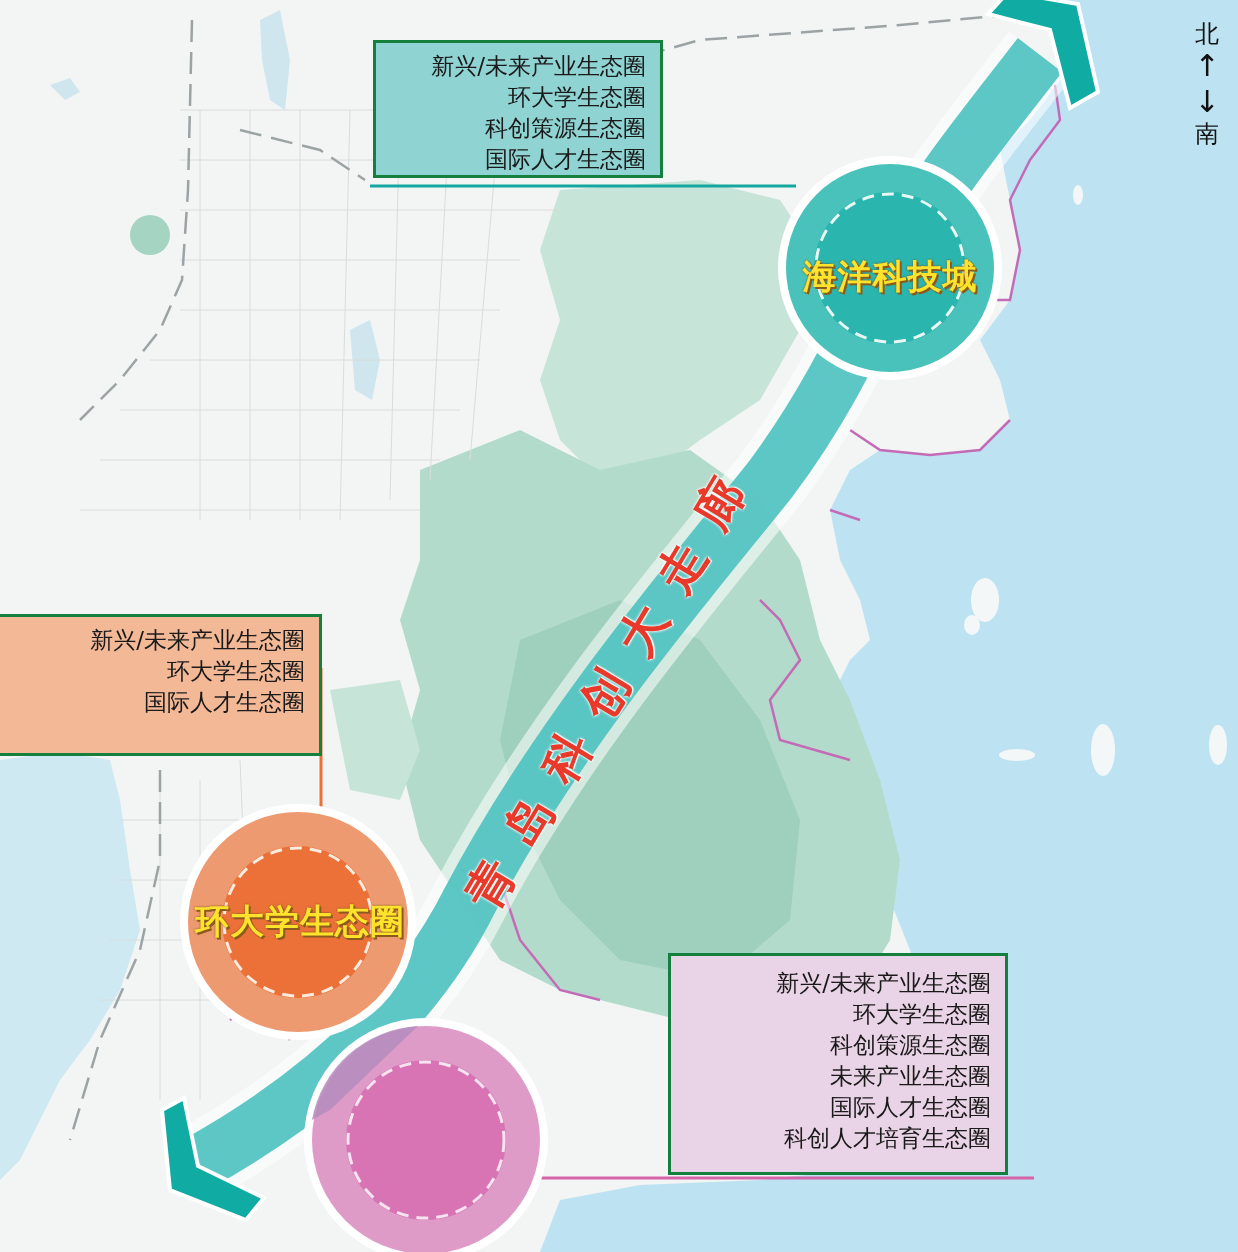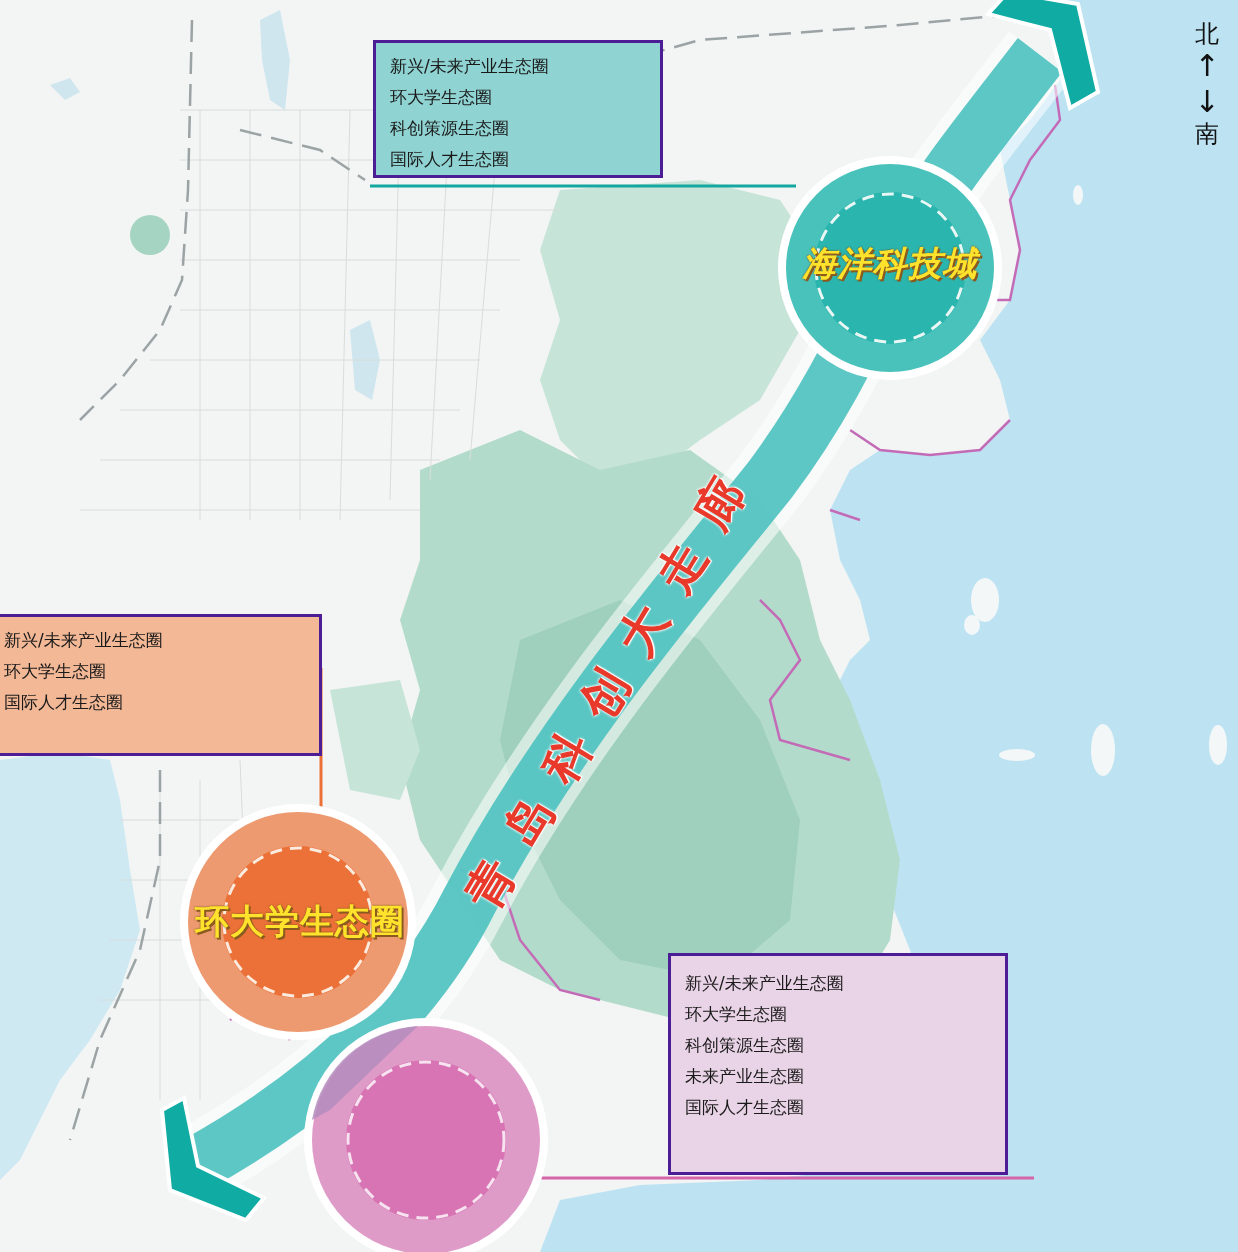--- a/index.html
+++ b/index.html
@@ -1,19 +1,19 @@
 <!DOCTYPE html>
 <html><head>
 <meta charset="utf-8">
 <style>
   html, body { margin:0; padding:0; }
   body { width:1238px; height:1252px; overflow:hidden; position:relative; font-family:"DejaVu Sans", sans-serif; background:#f2f5f4; }
   #stage { position:absolute; left:0; top:0; width:1238px; height:1252px; }
   svg.map { position:absolute; left:0; top:0; }
-  .infobox { position:absolute; box-sizing:border-box; border:3px solid #4c1d95; color:#1a1a1a; font-size:17px; line-height:31px; padding:8px 14px; }
+  .infobox { position:absolute; box-sizing:border-box; border:3px solid #15803d; color:#1a1a1a; font-size:23px; line-height:31px; padding:8px 14px;text-align:right; }
   .infobox .line { white-space:nowrap; }
   .box-ocean { left:373px; top:40px; width:290px; height:138px; background:#8fd3d2; }
   .box-youth { left:0; top:614px; width:322px; height:142px; background:#f3b896; border-left:none; padding-left:4px; }
   .box-digital { left:668px; top:953px; width:340px; height:222px; background:#e9d3e6; padding-top:12px; }
   .city-label { position:absolute; font-weight:bold; color:#ffe22b; font-size:34px; letter-spacing:1px; text-shadow:2px 2px 0 #8a5a1e, 0 0 2px #6b4512; white-space:nowrap; transform:translate(-50%,-50%); }
   .compass { position:absolute; left:1190px; top:20px; width:34px; text-align:center; color:#111; font-size:24px; line-height:28px; }
   .compass .arrow { font-size:30px; line-height:36px; }
   .corridor-title { position:absolute; left:612px; top:683px; transform:translate(-50%,-50%) rotate(-59deg); font-weight:bold; color:#e8392a; font-size:48px; letter-spacing:26px; white-space:nowrap; text-shadow:0 0 3px #ffffff, 0 0 3px #ffffff, 1px 1px 0 #ffffff; }
 </style>
 </head>
@@ -88,21 +88,21 @@
       <circle cx="426" cy="1140" r="122" fill="#ffffff"></circle>
       <circle cx="426" cy="1140" r="114" fill="#df9bc8"></circle>
       <path d="M312,1120 A114,114 0 0 1 418,1026 L 330,1110 Z" fill="#b48dbd" opacity="0.85"></path>
       <circle cx="426" cy="1140" r="80" fill="#d874b4"></circle>
       <circle cx="426" cy="1140" r="78" fill="none" stroke="#f6e3ef" stroke-width="3" stroke-dasharray="12,8"></circle>
     </g>
   </svg>
 
   <div class="corridor-title">青岛科创大走廊</div>
 
-  <div class="city-label" style="left:890px; top:264px;font-style:italic;">海洋科技城</div>
+  <div class="city-label" style="left:890px; top:277px;">海洋科技城</div>
   <div class="city-label" style="left:300px; top:922px;">环大学生态圈</div>
 
   <div class="infobox box-ocean">
     <div class="line">新兴/未来产业生态圈</div>
     <div class="line">环大学生态圈</div>
     <div class="line">科创策源生态圈</div>
     <div class="line">国际人才生态圈</div>
   </div>
 
   <div class="infobox box-youth">
@@ -110,20 +110,21 @@
     <div class="line">环大学生态圈</div>
     <div class="line">国际人才生态圈</div>
   </div>
 
   <div class="infobox box-digital">
     <div class="line">新兴/未来产业生态圈</div>
     <div class="line">环大学生态圈</div>
     <div class="line">科创策源生态圈</div>
     <div class="line">未来产业生态圈</div>
     <div class="line">国际人才生态圈</div>
+    <div class="line">科创人才培育生态圈</div>
   </div>
 
   <div class="compass">
     <div>北</div>
     <div class="arrow">↑</div>
     <div class="arrow">↓</div>
     <div>南</div>
   </div>
 </div>
 

